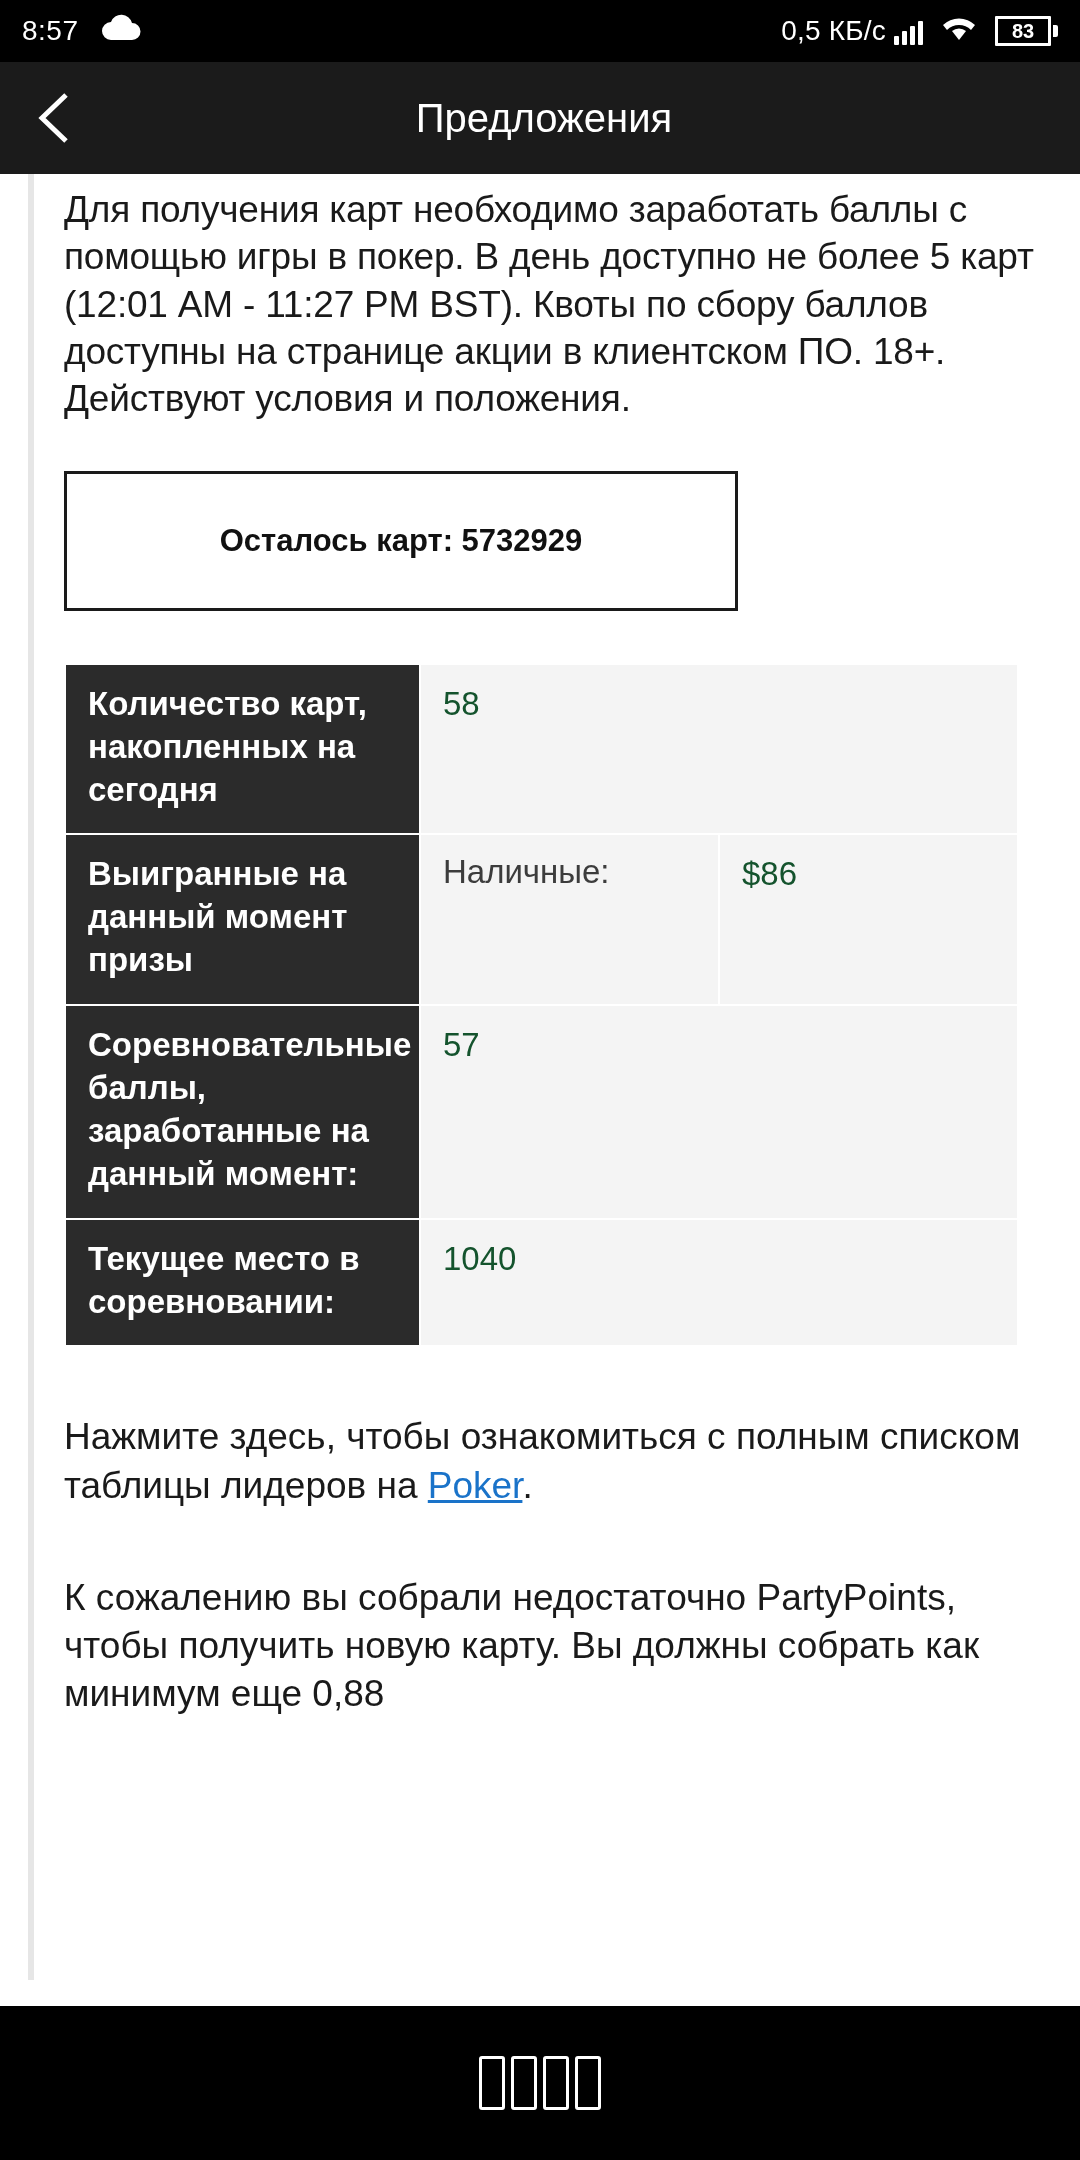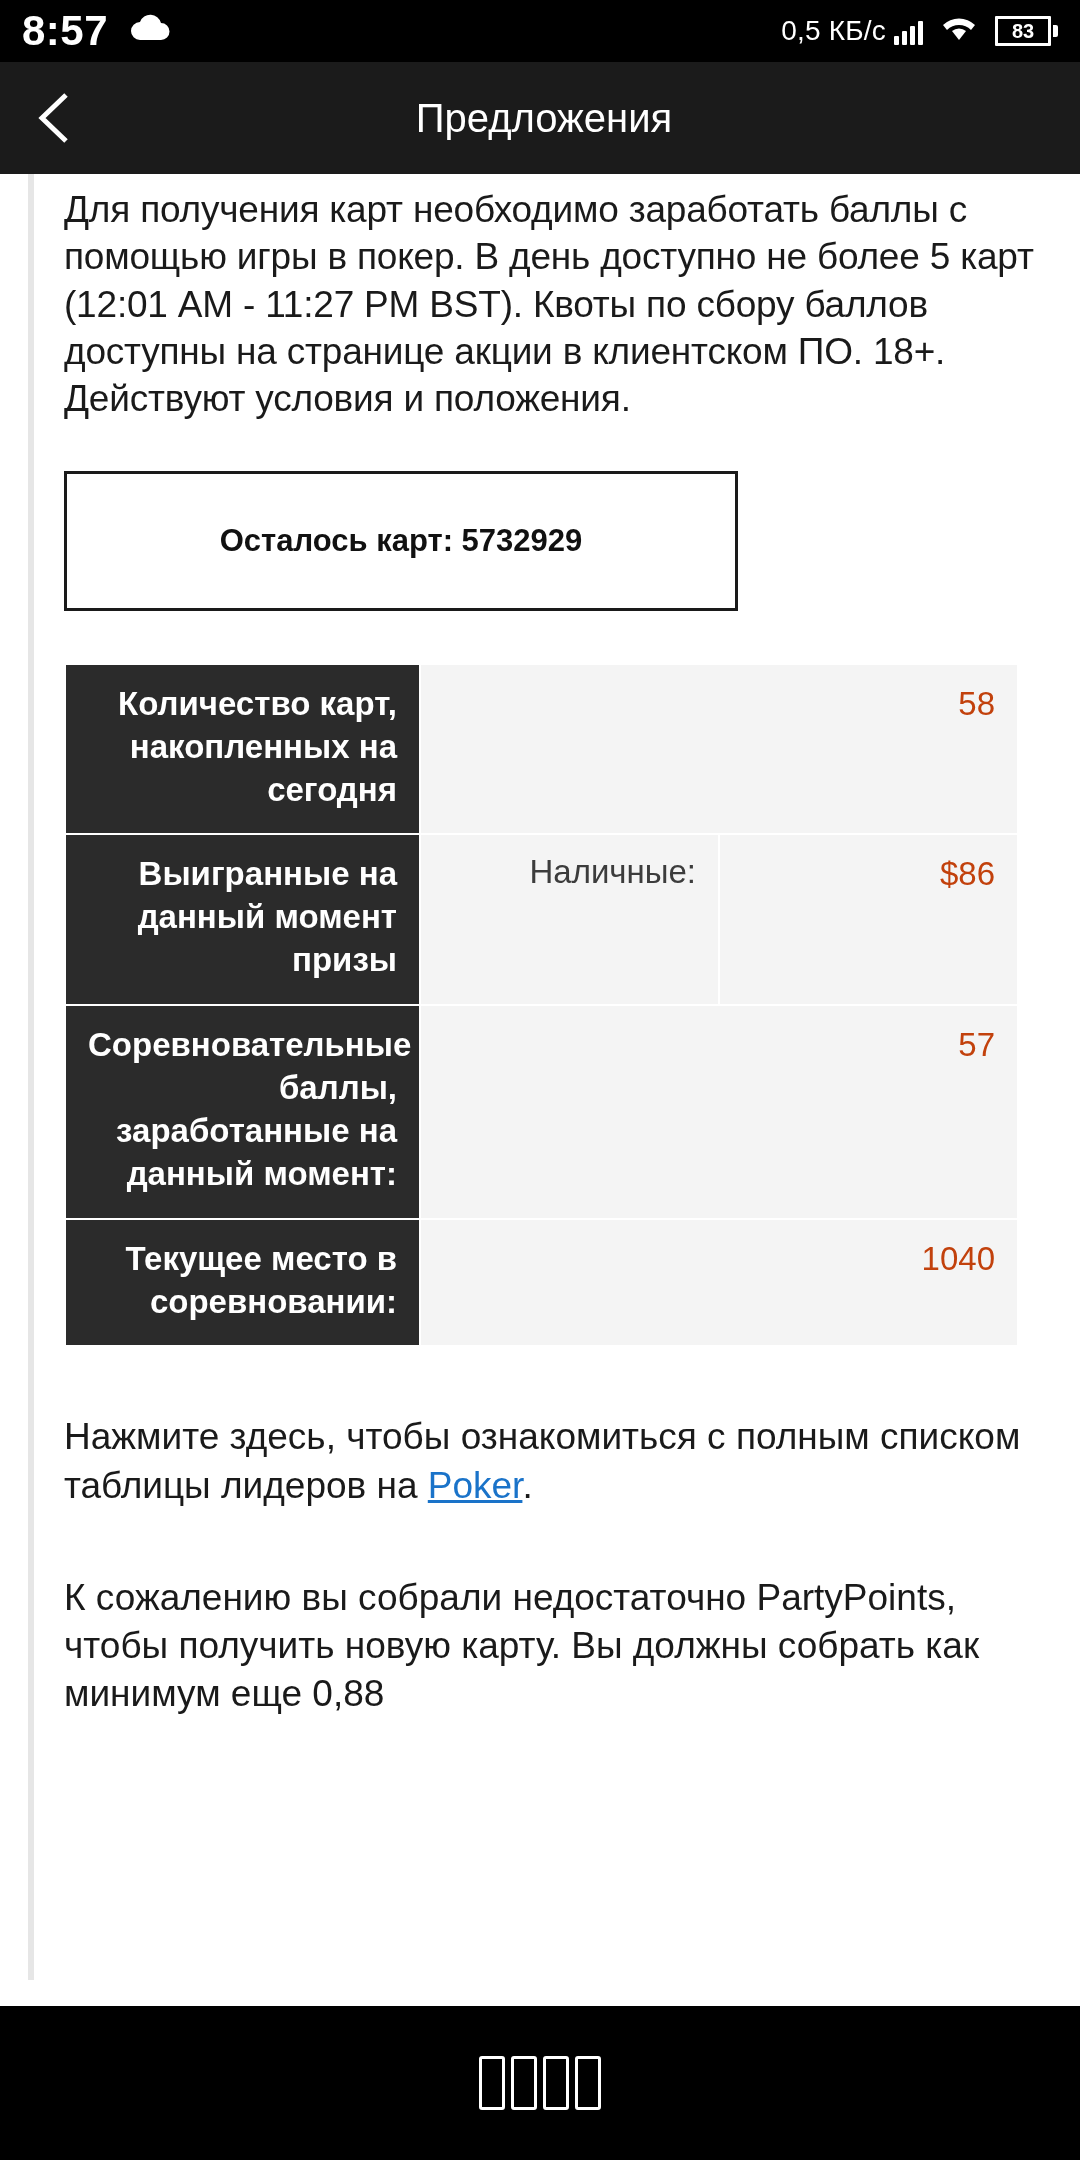--- a/index.html
+++ b/index.html
@@ -21,22 +21,22 @@
   .statusbar {
     height: 62px;
     background: #000000;
     color: #ffffff;
     display: flex;
     align-items: center;
     padding: 0 22px;
     font-size: 30px;
   }
   .statusbar .clock {
-    font-size: 42px;
-    font-weight: 700;
+    font-size: 28px;
+    font-weight: 400;
     letter-spacing: .5px;
   }
   .statusbar .cloud-icon {
     margin-left: 20px;
     display: inline-block;
   }
   .statusbar .spacer { flex: 1; }
   .statusbar .net-speed {
     font-size: 28px;
     margin-right: 8px;
@@ -148,33 +148,32 @@
     margin-top: 52px;
     width: 955px;
     border-collapse: collapse;
     table-layout: fixed;
   }
   .stats tr { }
   .stats td {
     vertical-align: top;
     padding: 18px 22px 22px 22px;
     border: 2px solid #ffffff;
-    text-align: right;
   }
   .stats td.head {
     width: 355px;
     background: #2b2b2b;
     color: #ffffff;
     font-size: 33px;
     font-weight: bold;
     line-height: 1.3;
   }
   .stats td.val {
     background: #f4f4f4;
-    color: #c2410c;
+    color: #14532d;
     font-size: 33px;
     font-weight: 400;
     line-height: 1.3;
   }
   .stats td.val-label {
     background: #f4f4f4;
     color: #3c3c3c;
     font-size: 33px;
     width: 218px;
   }

